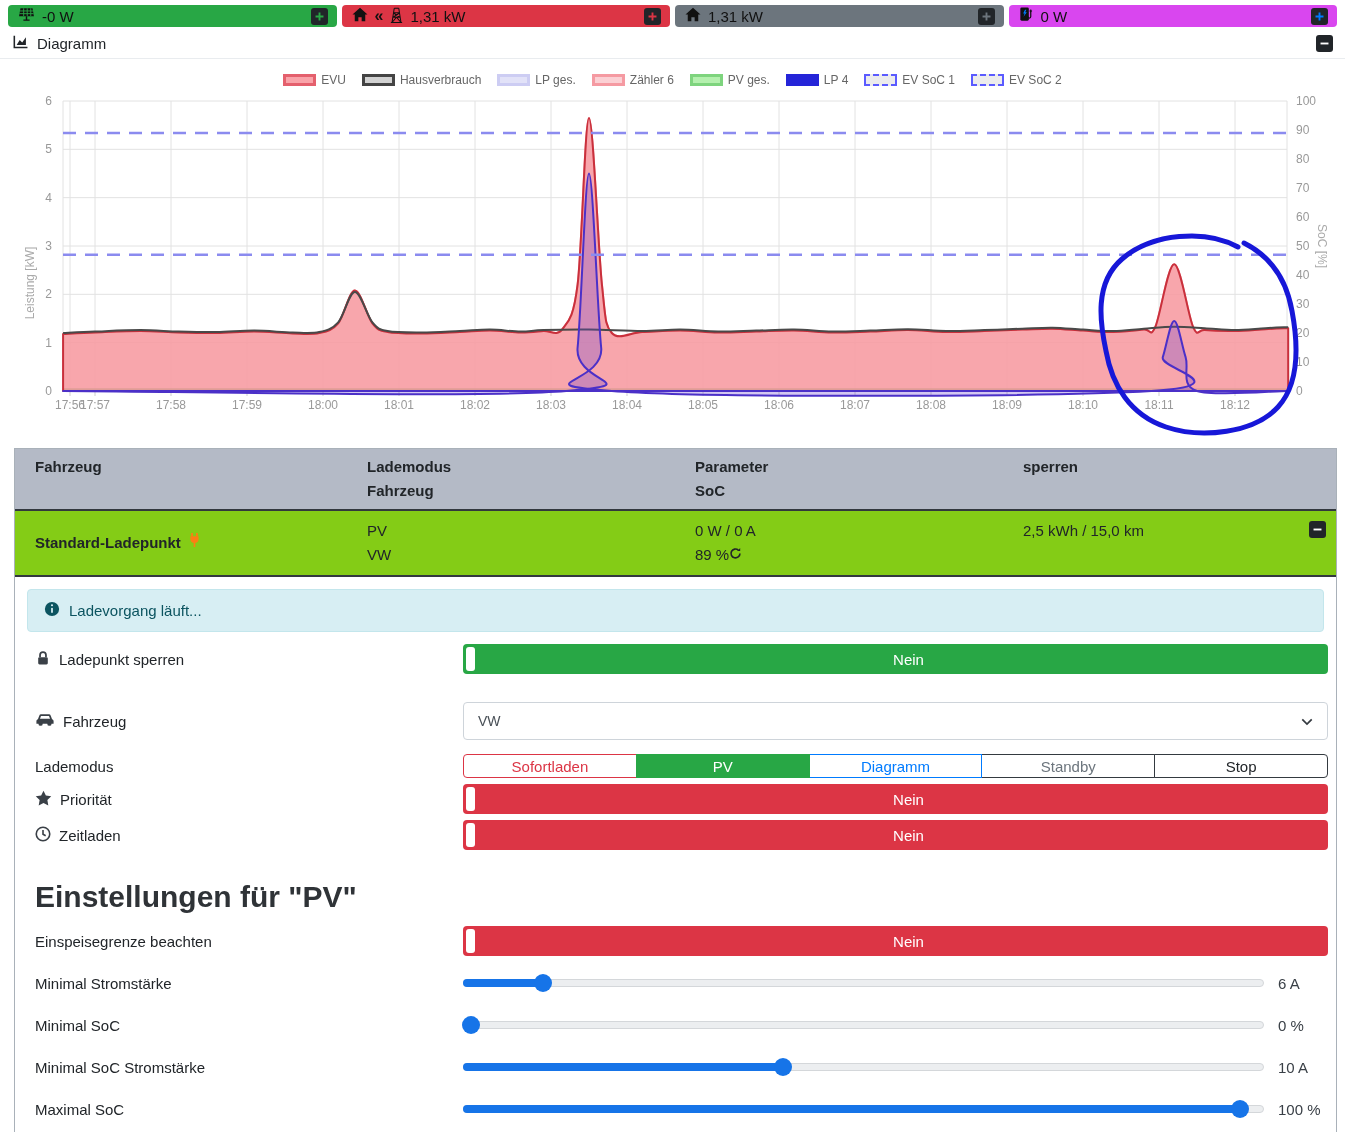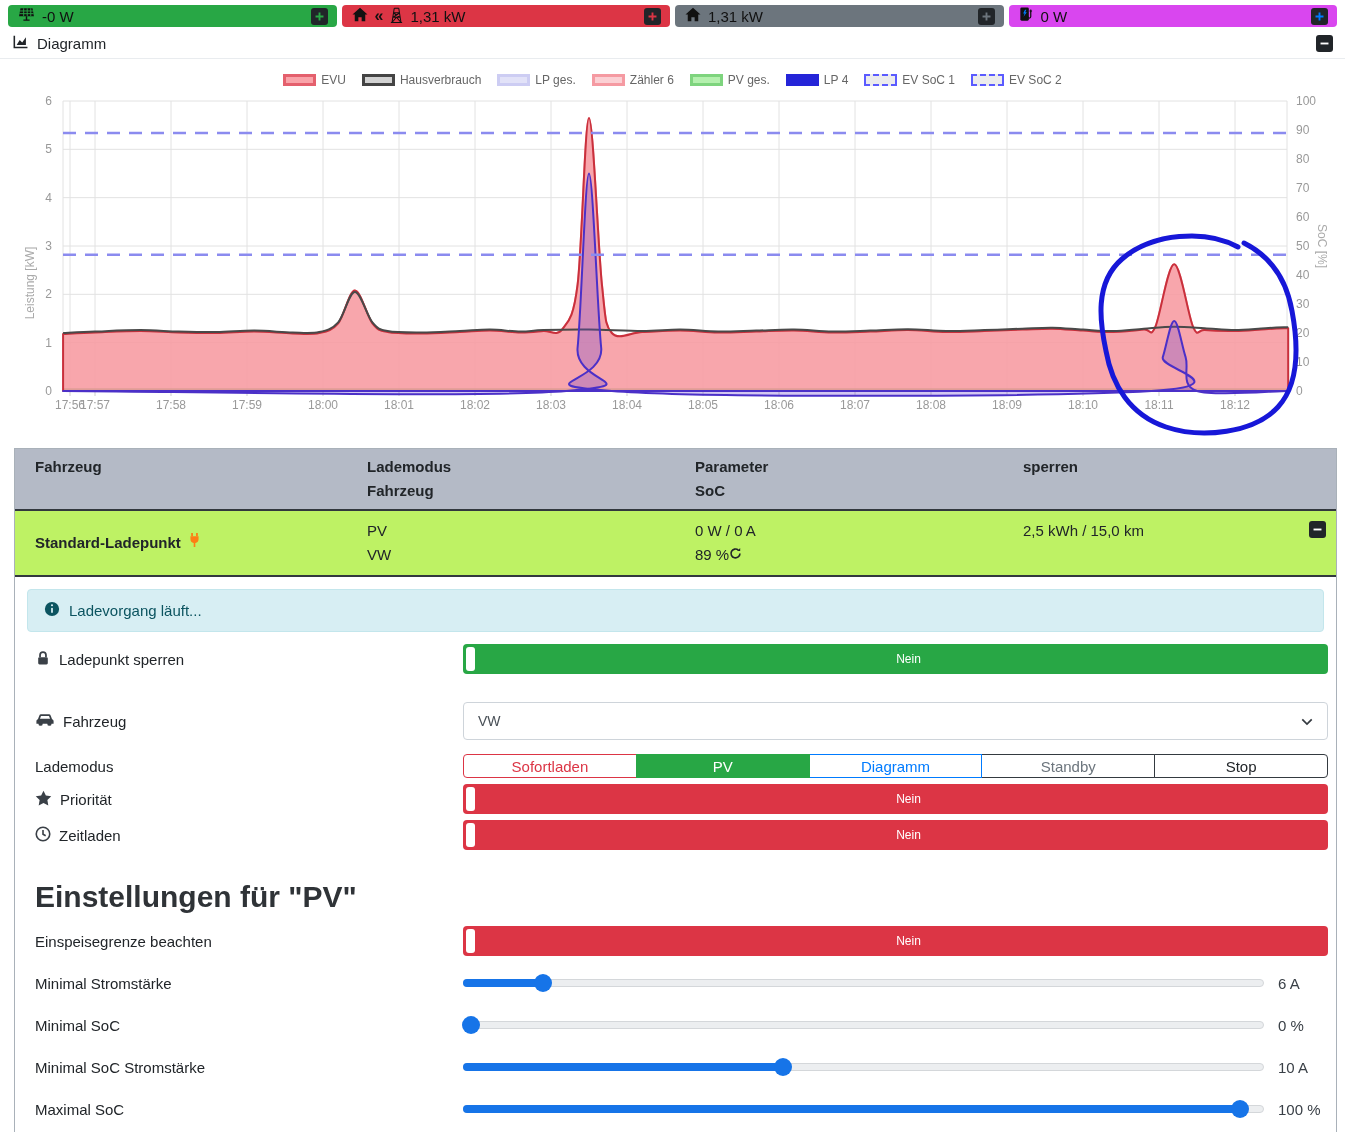--- a/index.html
+++ b/index.html
@@ -21,31 +21,31 @@
   .chart-wrap { position:relative; padding-top:12px; }
   .legend { display:flex; justify-content:center; align-items:center; gap:16px; height:18px; font-size:12px; color:#666; }
   .lg-item { display:flex; align-items:center; gap:5px; cursor:pointer; }
   .lg-swatch { width:33px; height:12px; display:inline-block; }
   .chart-svg { display:block; }
 
   
   .card { margin:7px 8px 0 14px; border:1px solid #a9b1b9; border-bottom:2px solid #444b52; padding-bottom:14px; }
   .thead, .trow { display:grid; grid-template-columns:332px 328px 328px 1fr; padding:6px 0 6px 20px; line-height:24px; font-size:15px; }
   .thead { background:#b4bac6; font-weight:700; border-bottom:2px solid #32383e; }
-  .trow { background:#bef264; border-bottom:2px solid #32383e; position:relative; padding-top:8px; padding-bottom:8px; }
+  .trow { background:#84cc16; border-bottom:2px solid #32383e; position:relative; padding-top:8px; padding-bottom:8px; }
   .cell-main { font-weight:700; display:flex; align-items:center; gap:7px; }
   .trow .sq-btn { position:absolute; right:10px; top:10px; }
 
   .alert-info { margin:12px; padding:11px 16px; background:#d7eef3; border:1px solid #c3e6ec; border-radius:4px; color:#0c5460; font-size:15px; display:flex; align-items:center; gap:9px; }
 
   .crow { display:flex; align-items:center; padding:0 8px; margin:6px 0; }
   .crow .lab { flex:0 0 440px; display:flex; align-items:center; gap:8px; font-size:15px; padding-left:12px; }
   .crow .ctrl { flex:1; }
 
-  .toggle { height:30px; border-radius:4px; position:relative; display:flex; align-items:center; justify-content:center; color:#fff; font-size:12px; cursor:pointer;padding-left:26px; }
+  .toggle { height:30px; border-radius:4px; position:relative; display:flex; align-items:center; justify-content:center; color:#fff; font-size:15px; cursor:pointer;padding-left:26px; }
   .toggle .handle { position:absolute; left:3px; top:3px; bottom:3px; width:9px; background:#fff; border-radius:3px; }
   .tg-green { background:#28a745; }
   .tg-red { background:#dc3545; }
   .row-sperren { margin:8px 0 28px 0; }
   .row-fahrzeug { margin:12px 0 14px 0; }
 
   .selectbox { height:38px; border:1px solid #ced4da; border-radius:4px; background:#fff; display:flex; align-items:center; padding:0 14px; font-size:14px; color:#495057; cursor:pointer; }
   .selectbox .chev { margin-left:auto; }
 
   .btn-group { display:flex; }

